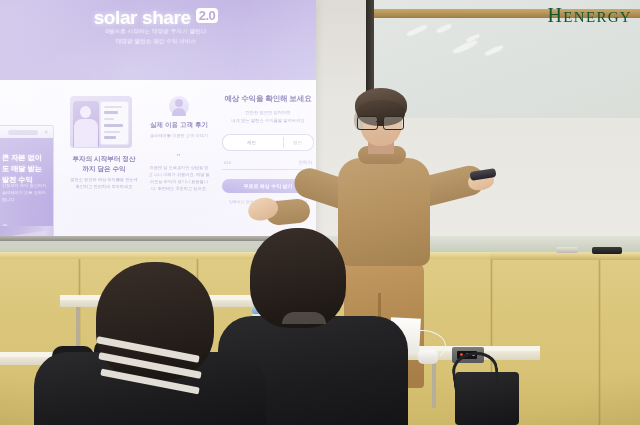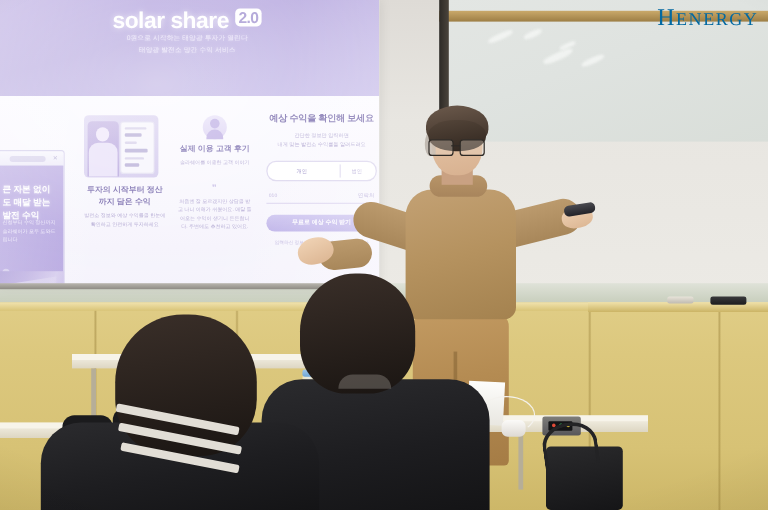--- a/index.html
+++ b/index.html
@@ -210,21 +210,21 @@
   .paper{position:absolute;left:390px;top:318px;width:30px;height:36px;
     background:linear-gradient(180deg,#fdfdfb,#e9e7e1);transform:rotate(3deg);}
   .bag{position:absolute;left:455px;top:372px;width:64px;height:53px;border-radius:4px;
     background:linear-gradient(170deg,#2a2a2c,#151517);}
   .bag-strap{position:absolute;left:452px;top:352px;width:40px;height:34px;
     border:3px solid #232325;border-radius:50% 50% 0 0;border-bottom:none;transform:rotate(-8deg);}
 
   .vignette{position:absolute;inset:0;pointer-events:none;
     background:radial-gradient(130% 105% at 50% 45%,rgba(0,0,0,0) 55%,rgba(0,0,0,.18) 100%);}
   .watermark{position:absolute;right:8px;top:8px;font-family:"Liberation Serif",serif;
-    color:#0369a1;letter-spacing:1.3px;font-size:15px;line-height:15px;}
+    color:#14532d;letter-spacing:1.3px;font-size:15px;line-height:15px;}
   .watermark .cap{font-size:20px;}
 </style>
 </head>
 <body>
 
 <div id="stage">
 
   <div class="room">
     <div class="wall-upper"></div>
 

